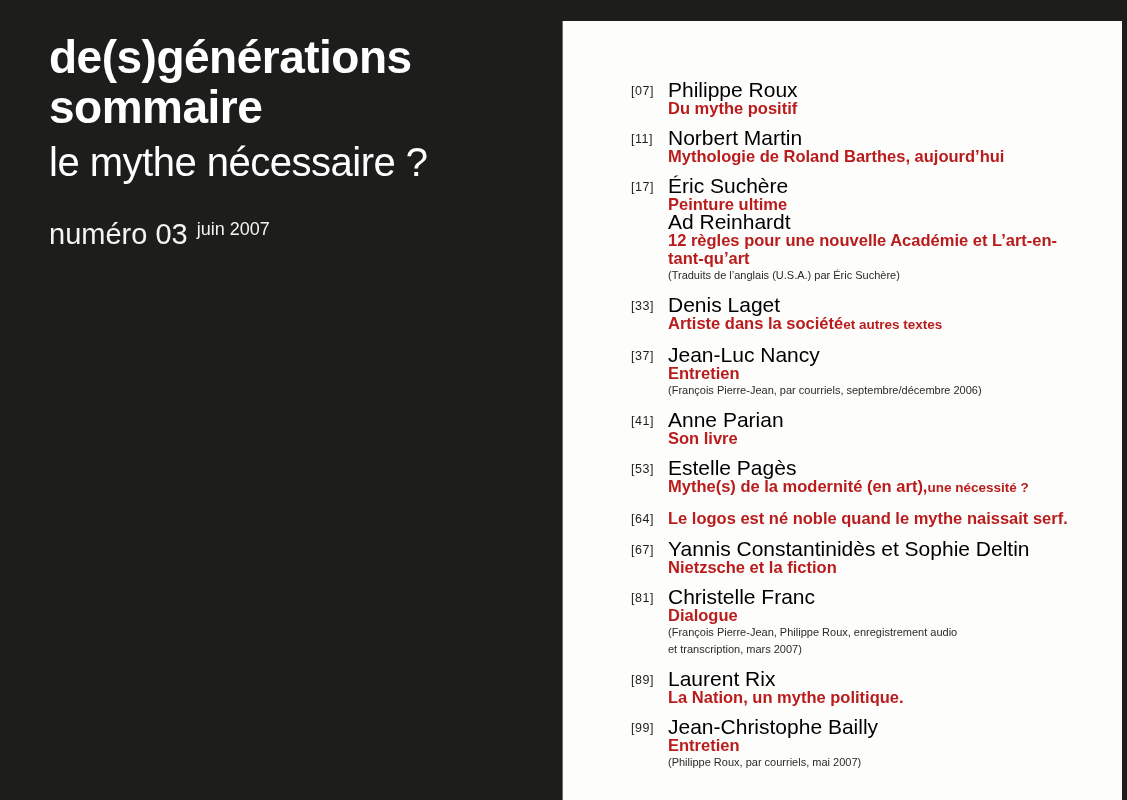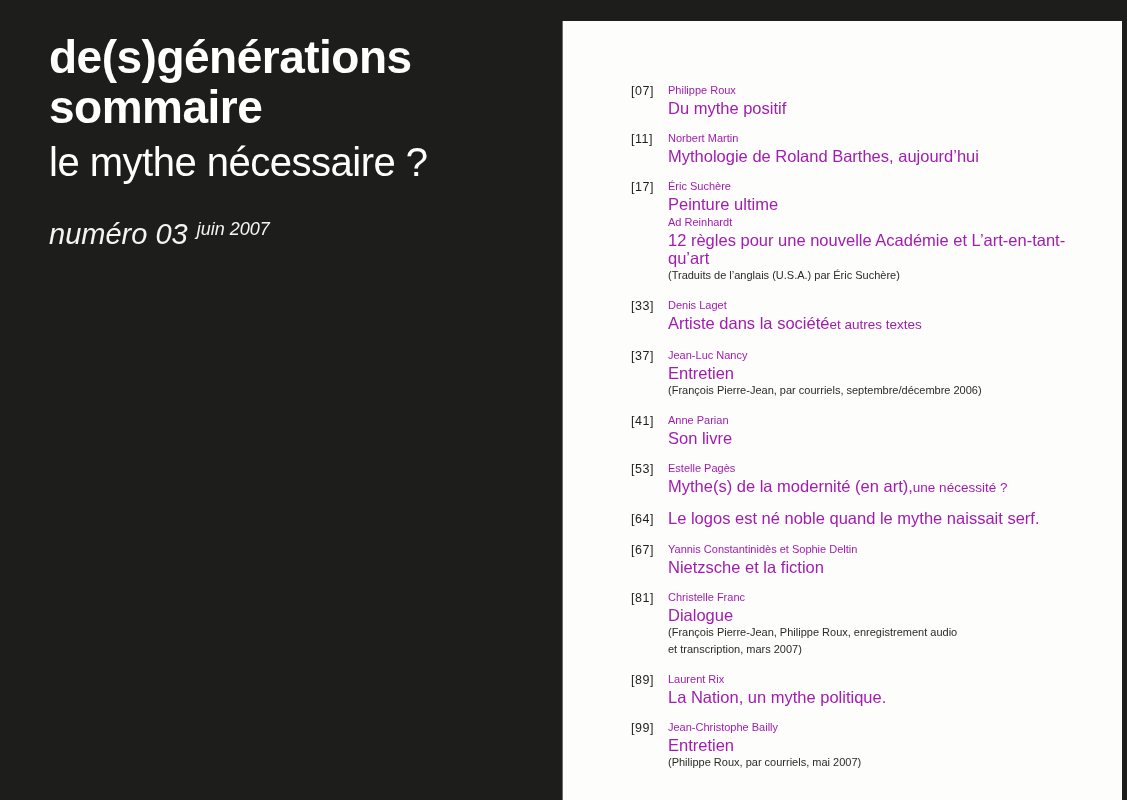--- a/index.html
+++ b/index.html
@@ -32,21 +32,20 @@
     font-size:40px;
     line-height:46px;
     margin-top:7px;
     letter-spacing:-0.5px;
   }
   .cover-issue {
     margin-top:33px;
     font-size:29px;
     font-weight:400;
     color:#f4f4f2;
-    font-style:italic;
   }
   .issue-date {
     font-size:18px;
     position:relative;
     top:-9px;
     margin-left:9px;
   }
 
   
   .page {
@@ -66,30 +65,30 @@
     flex:0 0 37px;
     width:37px;
     font-size:12.5px;
     line-height:18px;
     padding-top:1px;
     color:#1e1e1c;
     letter-spacing:0.5px;
   }
   .entry-body { flex:1; }
   .line-author {
-    font-size:11px;
+    font-size:21px;
     line-height:18px;
     font-weight:400;
-    color:#a21caf;
+    color:#000000;
   }
   .line-title {
     font-size:16.5px;
     line-height:18px;
-    font-weight:normal;
-    color:#a21caf;
+    font-weight:bold;
+    color:#b91c1c;
   }
   .title-small {
     font-size:13.5px;
   }
   .line-note {
     font-size:11px;
     line-height:17px;
     font-weight:400;
     color:#2a2a28;
   }

